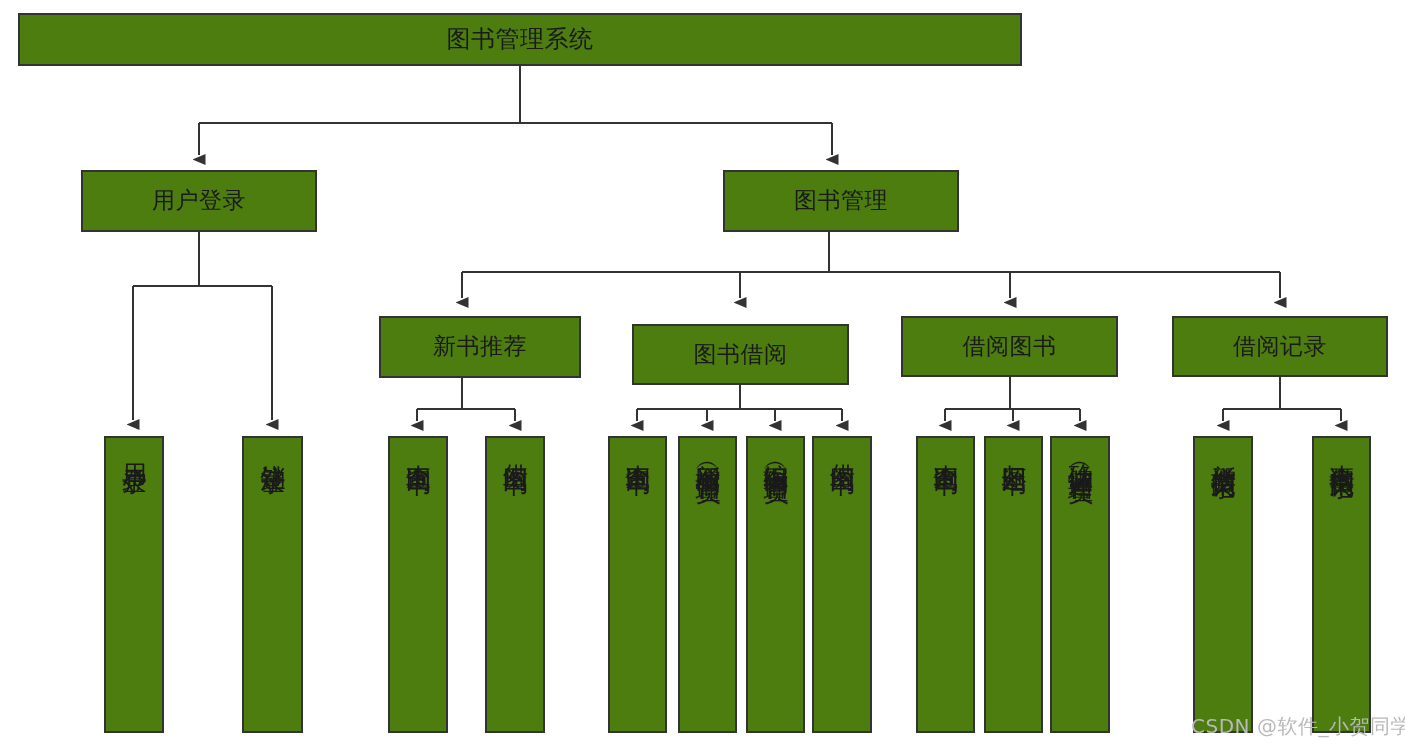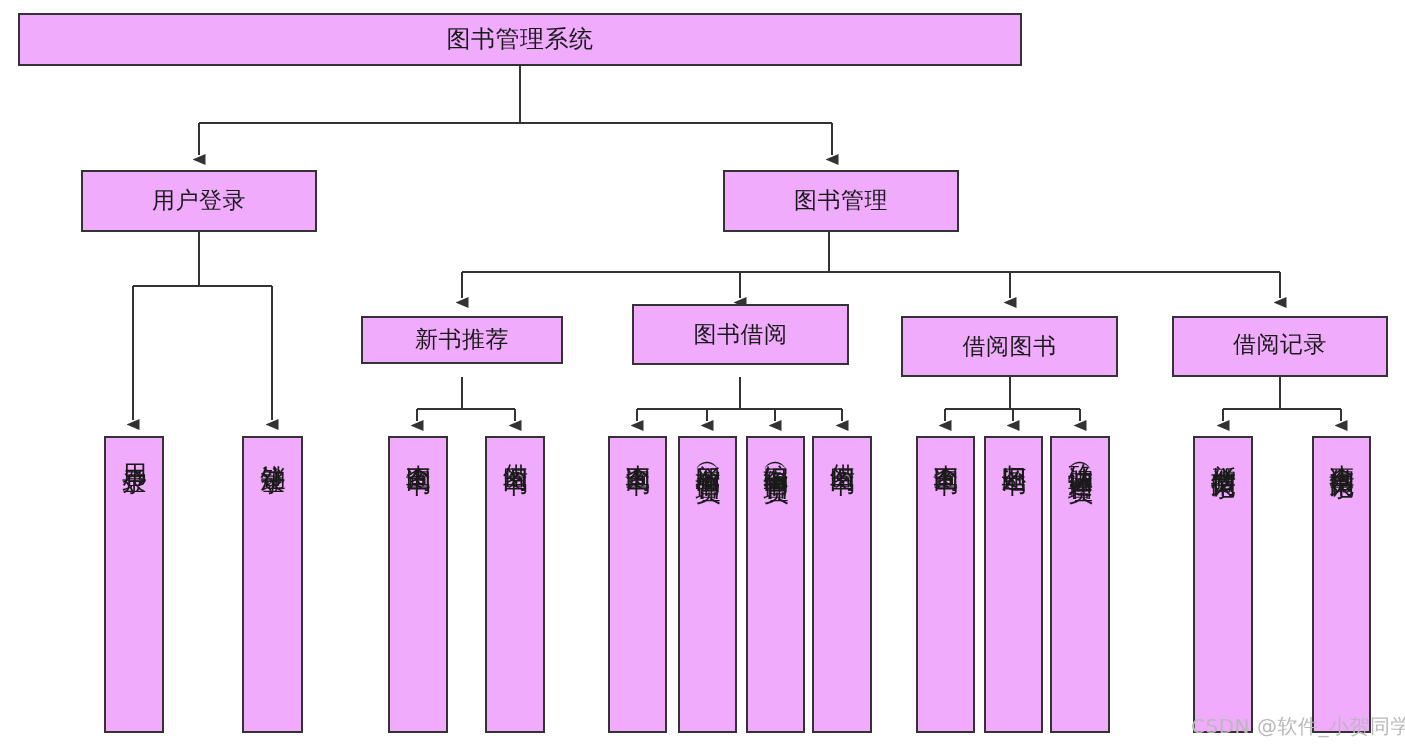--- a/index.html
+++ b/index.html
@@ -20,21 +20,21 @@
   #edges {
     position: absolute;
     left: 0;
     top: 0;
     width: 1405px;
     height: 747px;
   }
   .node {
     position: absolute;
     box-sizing: border-box;
-    background: #f0abfc;
+    background: #4d7c0f;
     border: 2.5px solid #333333;
     display: flex;
     align-items: center;
     justify-content: center;
     overflow: hidden;
   }
   .node-label {
     color: #1a1a1a;
     text-align: center;
     line-height: 1.12;
@@ -129,30 +129,30 @@
     <span class="node-label">图书管理系统</span>
   </div>
 
   <div class="node horizontal" style="left:81px; top:170px; width:236px; height:62px;">
     <span class="node-label">用户登录</span>
   </div>
   <div class="node horizontal" style="left:711px; top:170px; width:236px; height:62px;margin-left:12px;">
     <span class="node-label">图书管理</span>
   </div>
 
-  <div class="node horizontal" style="left:361px; top:316px; width:202px; height:48px;">
+  <div class="node horizontal" style="left:379px; top:316px; width:202px; height:62px;">
     <span class="node-label">新书推荐</span>
   </div>
-  <div class="node horizontal" style="left:632px; top:304px; width:217px; height:61px;">
+  <div class="node horizontal" style="left:632px; top:324px; width:217px; height:61px;">
     <span class="node-label">图书借阅</span>
   </div>
   <div class="node horizontal" style="left:901px; top:316px; width:217px; height:61px;">
     <span class="node-label">借阅图书</span>
   </div>
-  <div class="node horizontal" style="left:1172px; top:316px; width:216px; height:61px;font-family:Liberation Mono, monospace;">
+  <div class="node horizontal" style="left:1172px; top:316px; width:216px; height:61px;">
     <span class="node-label">借阅记录</span>
   </div>
 
   <div class="node vertical" style="left:104px; top:436px; width:60px; height:297px;">
     <span class="node-label">用户登录</span>
   </div>
   <div class="node vertical" style="left:242px; top:436px; width:61px; height:297px;">
     <span class="node-label">注销登录</span>
   </div>
 

